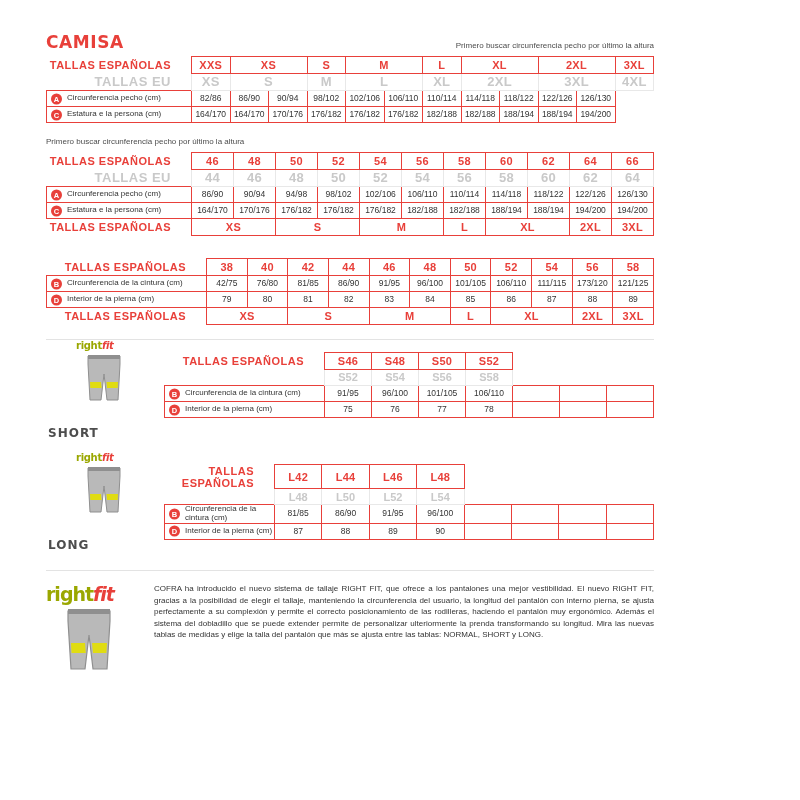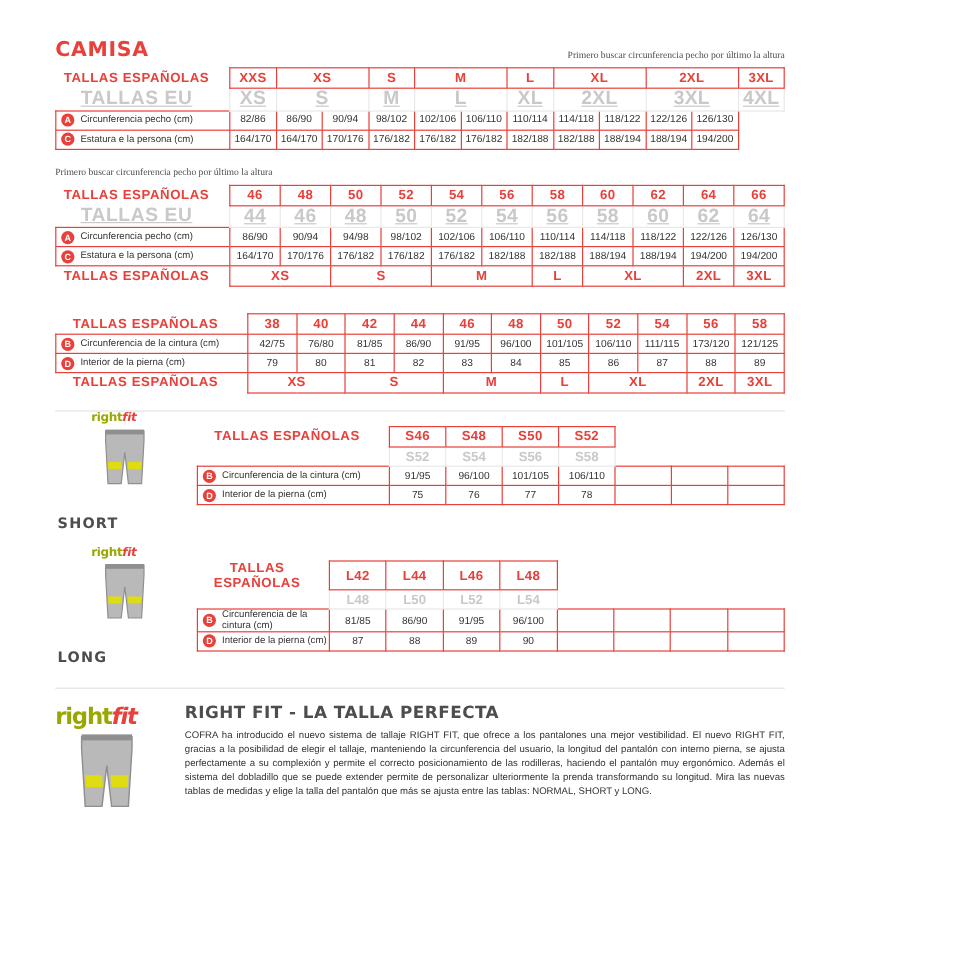--- a/index.html
+++ b/index.html
@@ -14,25 +14,25 @@
 
   
   table{border-collapse:collapse;width:100%;table-layout:fixed;}
   td,th{border:1px solid #e8403a;padding:0;text-align:center;vertical-align:middle;font-size:9px;line-height:1.1;}
   .sec{margin-bottom:6px;}
   .sec-head{display:flex;align-items:flex-end;justify-content:space-between;margin-bottom:4px;}
   .sec-title{
     color:#e8403a;font-size:17px;font-weight:bold;letter-spacing:.6px;
     font-family:"DejaVu Sans", sans-serif;
   }
-  .sec-note{color:#4d4d4d;font-size:8px;padding-bottom:2px;font-family:Liberation Serif, serif;}
+  .sec-note{color:#4d4d4d;font-size:8px;padding-bottom:2px;}
 
   .r-es td{color:#e8403a;font-weight:bold;font-size:11px;height:16px;letter-spacing:.3px;}
-  .r-eu td{color:#c9c9c9;font-weight:bold;font-size:16px;height:16px;letter-spacing:.3px;border-color:#e8e8e8;text-decoration:underline;}
-  .r-eu td.lbl,.r-es td.lbl{text-align:center;padding-right:10px;letter-spacing:.5px;}
+  .r-eu td{color:#c9c9c9;font-weight:bold;font-size:13px;height:16px;letter-spacing:.3px;border-color:#e8e8e8;}
+  .r-eu td.lbl,.r-es td.lbl{text-align:right;padding-right:20px;letter-spacing:.5px;}
   .r-es td.lbl{color:#e8403a;}
   .r-eu td.lbl{color:#c9c9c9;}
   .r-data td{height:15px;color:#333;font-size:8.5px;}
   .r-data td.lbl{text-align:left;padding-left:20px;font-size:8px;color:#333;position:relative;}
 
   .bullet{
     position:absolute;left:4px;top:50%;transform:translateY(-50%);
     width:11px;height:11px;border-radius:50%;background:#e8403a;color:#fff;
     font-size:7.5px;font-weight:bold;line-height:11px;text-align:center;
   }
@@ -501,18 +501,17 @@
         <span>right</span><i>fit</i>
       </div>
       <svg width="60" height="66" viewBox="0 0 60 66" style="position:absolute;top:24px;left:14px;">
         <path d="M8,4 L50,4 L50,14 L47,62 L33,62 L29,28 L25,62 L11,62 L8,14 Z" fill="#b9b9b9" stroke="#8f8f8f" stroke-width="1.2"></path>
         <rect x="8" y="2" width="42" height="5" fill="#8f8f8f"></rect>
         <path d="M11,36 L25,36 L25.8,46 L11.5,46 Z" fill="#e0dc12"></path>
         <path d="M32,36 L47,36 L46.4,46 L33,46 Z" fill="#e0dc12"></path>
       </svg>
     </div>
     <div class="promo-txt">
-      <div class="promo-title">RIGHT FIT - LA TALLA PERFECTA</div>
       <div class="promo-body">COFRA ha introducido el nuevo sistema de tallaje RIGHT FIT, que ofrece a los pantalones una mejor vestibilidad. El nuevo RIGHT FIT, gracias a la posibilidad de elegir el tallaje, manteniendo la circunferencia del usuario, la longitud del pantalón con interno pierna, se ajusta perfectamente a su complexión y permite el correcto posicionamiento de las rodilleras, haciendo el pantalón muy ergonómico. Además el sistema del dobladillo que se puede extender permite de personalizar ulteriormente la prenda transformando su longitud. Mira las nuevas tablas de medidas y elige la talla del pantalón que más se ajusta entre las tablas: NORMAL, SHORT y LONG.</div>
     </div>
   </div>
 
 </div>
 
 </body></html>

